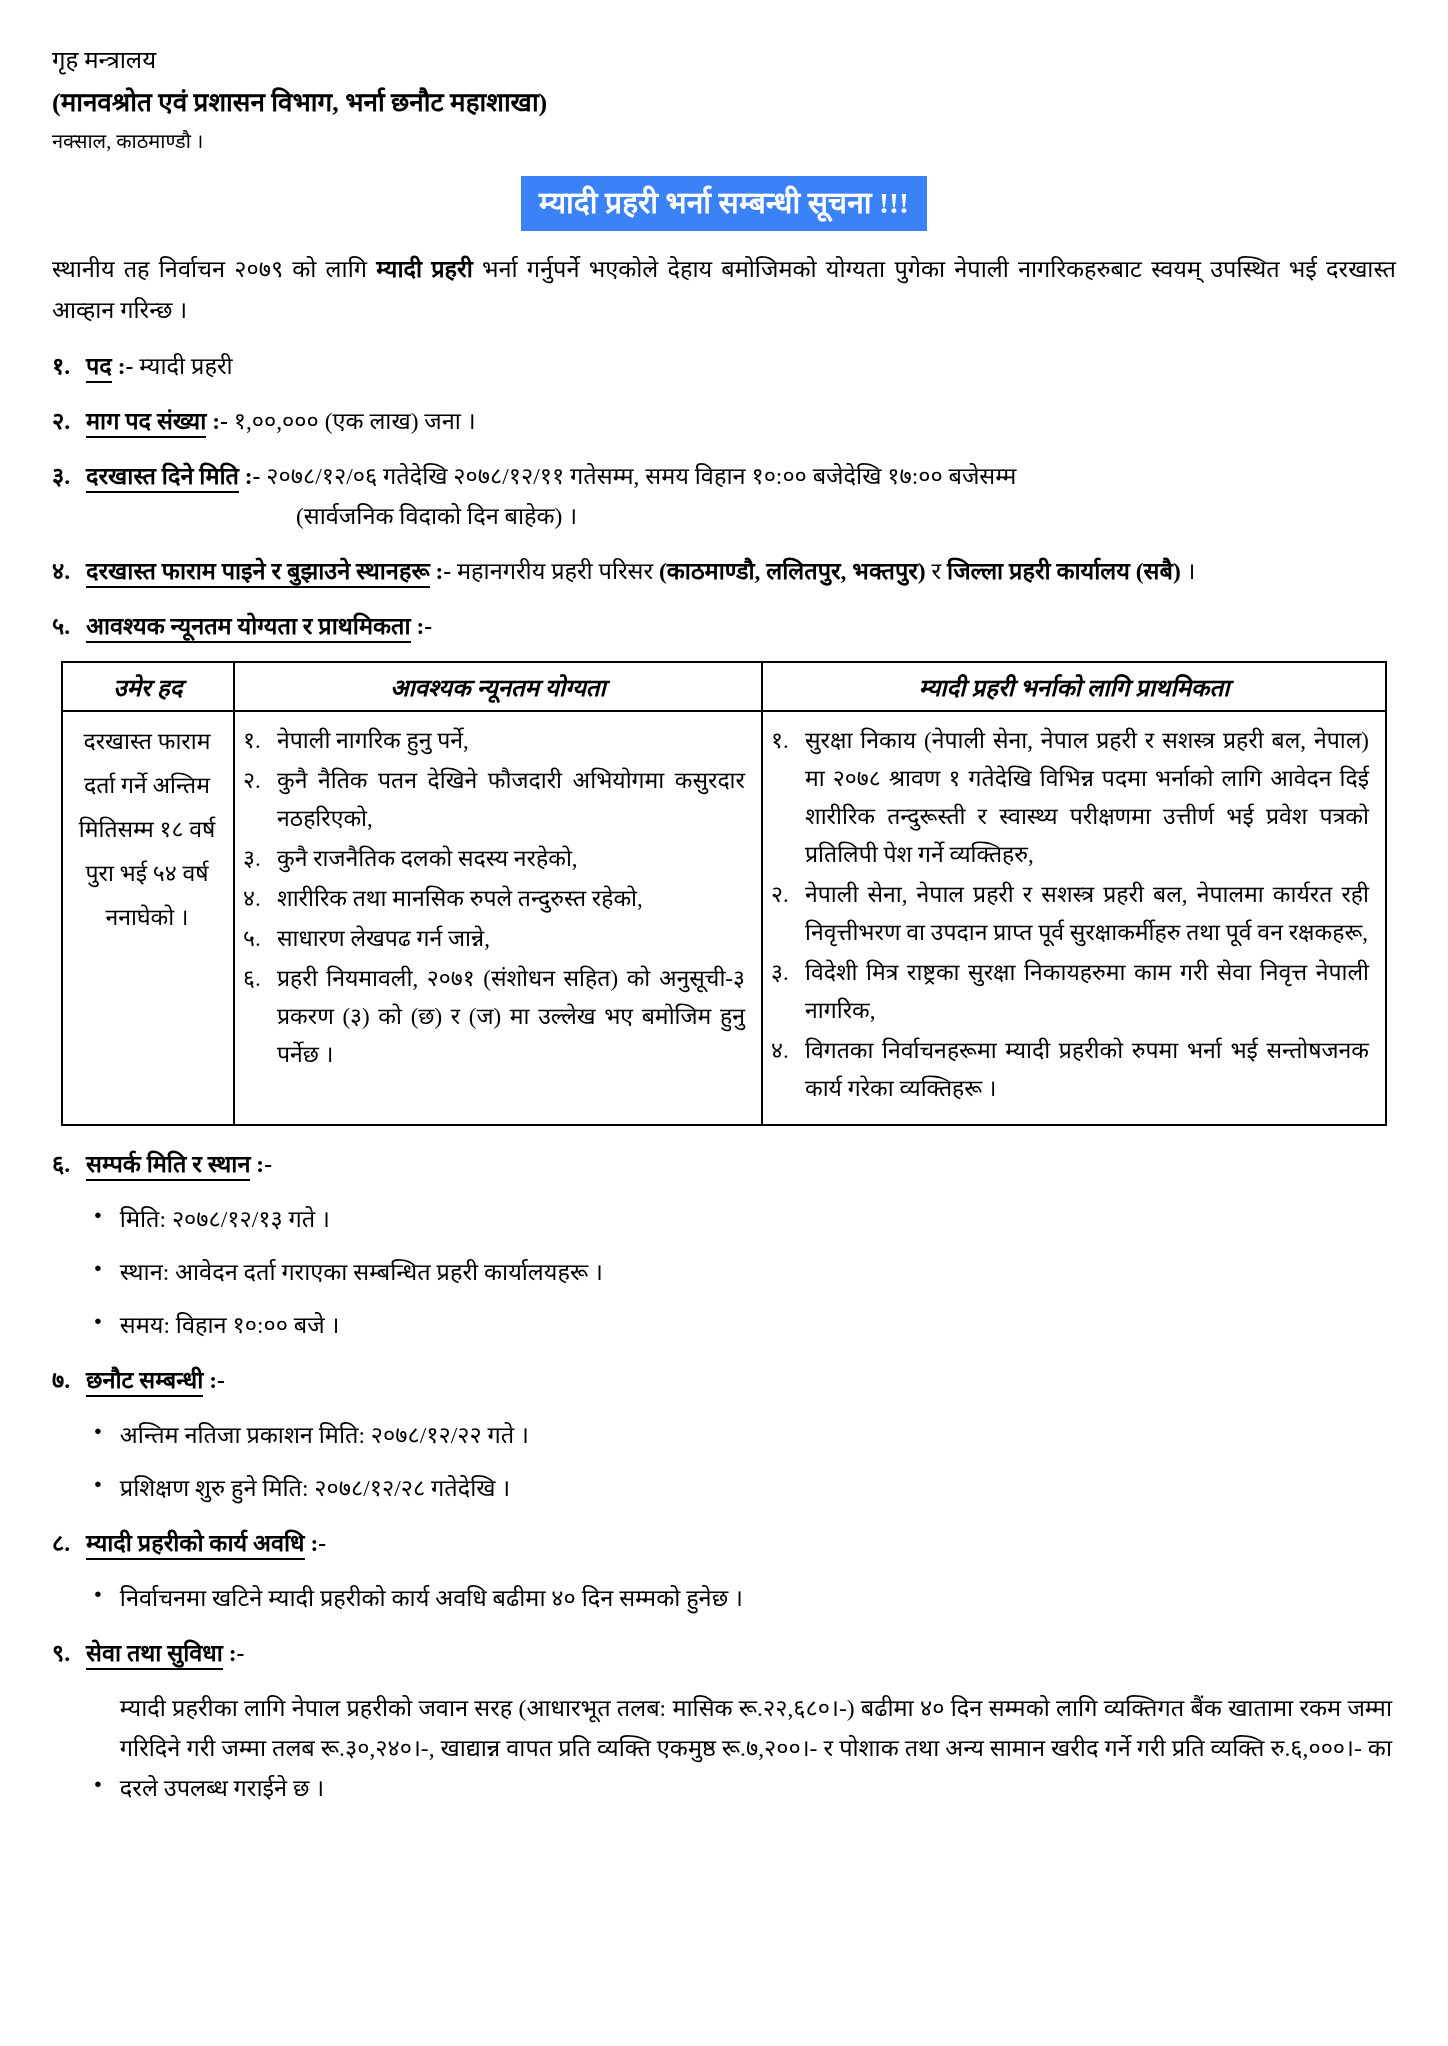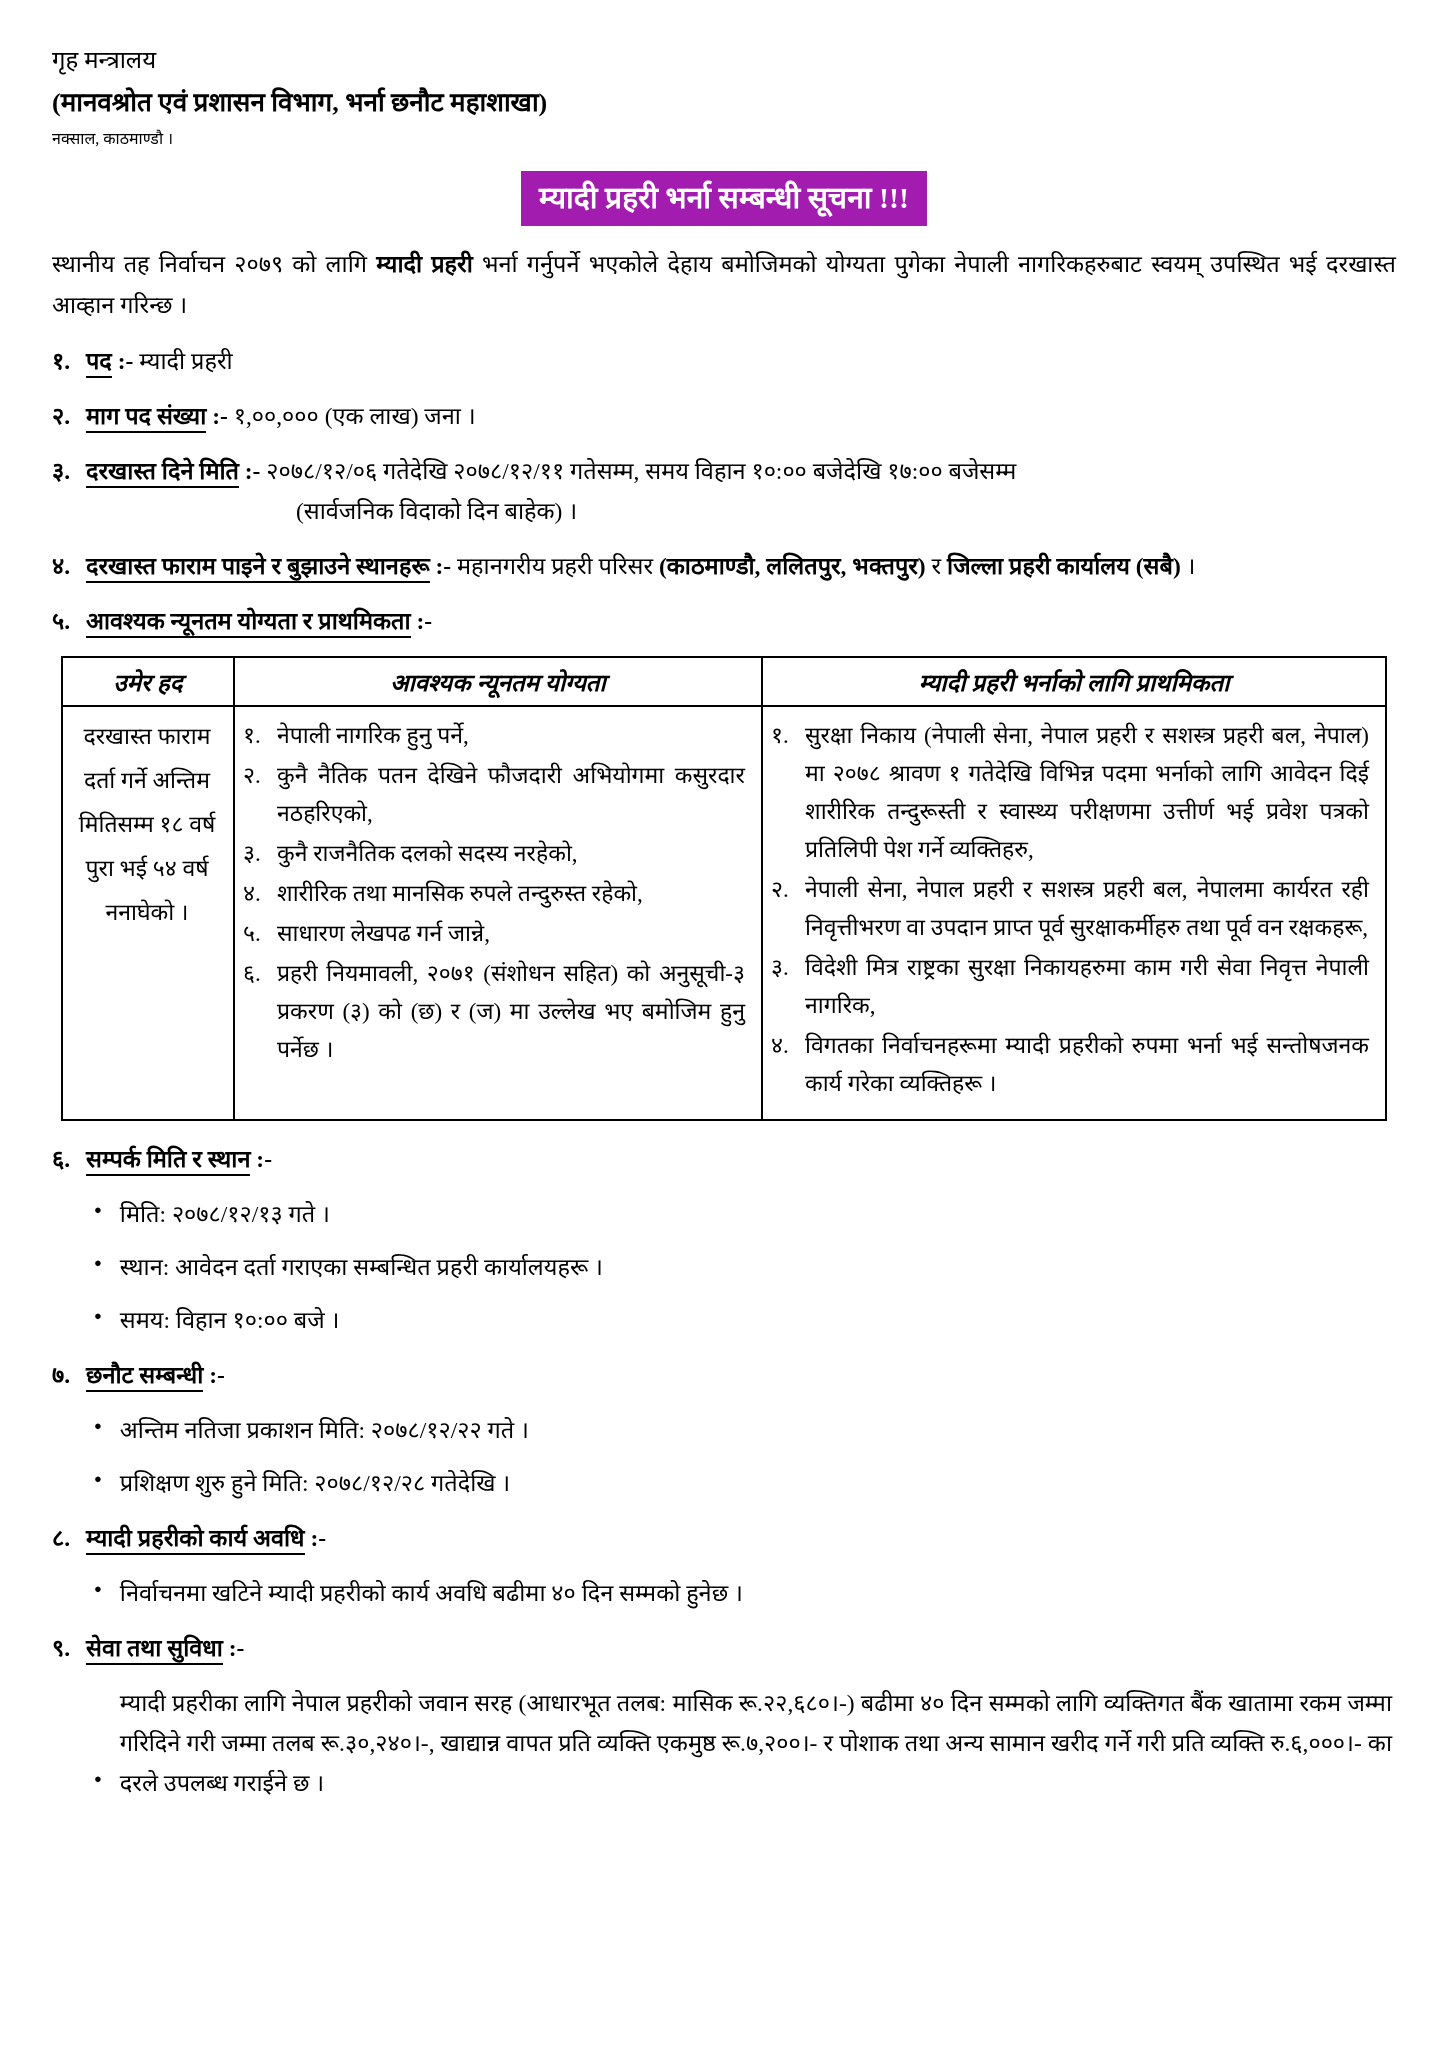--- a/index.html
+++ b/index.html
@@ -6,25 +6,25 @@
   body{
     width:1448px;height:2046px;overflow:hidden;color:#000;
     font-family:"Liberation Serif","DejaVu Sans",serif;
   }
   .page{padding:40px 52px 0 52px;}
   .center{}
   
   .hdr-line1{font-size:24px;margin:2px 0;}
   .hdr-line2{font-size:29px;font-weight:bold;margin:8px 0;}
   .hdr-line3{font-size:26px;font-weight:bold;margin:8px 0;}
-  .hdr-line4{font-size:16px;margin:8px 0 4px 0;}
+  .hdr-line4{font-size:20px;margin:8px 0 4px 0;}
   
   .banner-wrap{text-align:center;margin:22px 0 18px 0;}
   .banner{
-    display:inline-block;background:#a21caf;color:#fff;font-weight:bold;
+    display:inline-block;background:#3b82f6;color:#fff;font-weight:bold;
     font-size:30px;padding:5px 18px 9px 18px;
   }
   
   .intro{font-size:23.5px;line-height:41px;text-align:justify;margin:6px 0 10px 0;}
   .b{font-weight:bold;}
   
   .item{display:flex;font-size:23.5px;margin:15px 0;align-items:baseline;}
   .item .num{font-weight:bold;min-width:26px;margin-right:8px;}
   .item .body{flex:1;line-height:40px;}
   .label{font-weight:bold;border-bottom:2.5px solid #000;padding-bottom:2px;}

